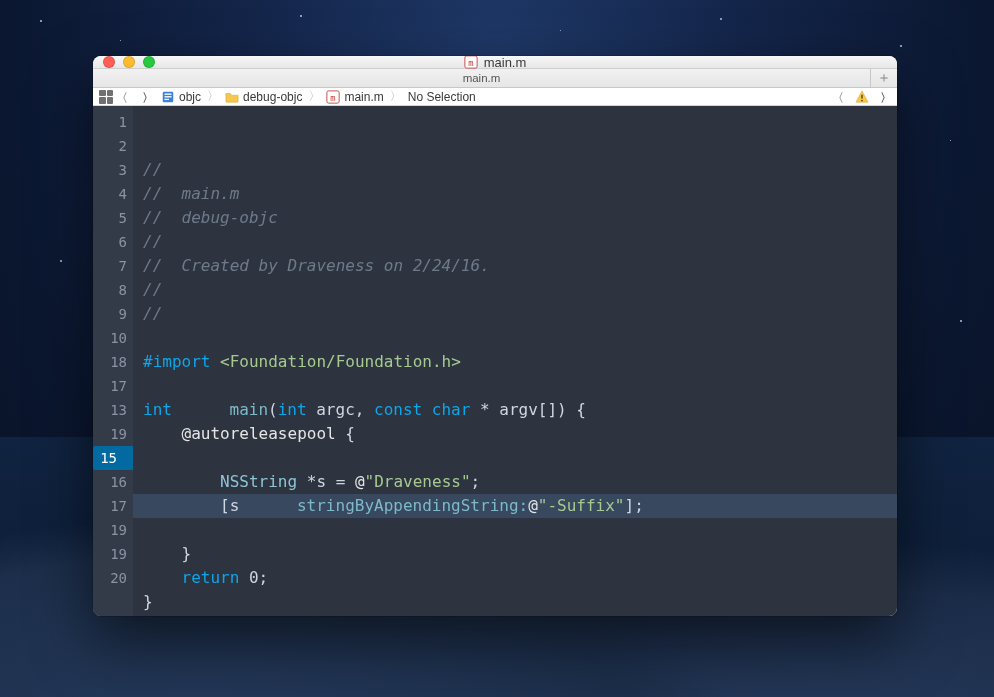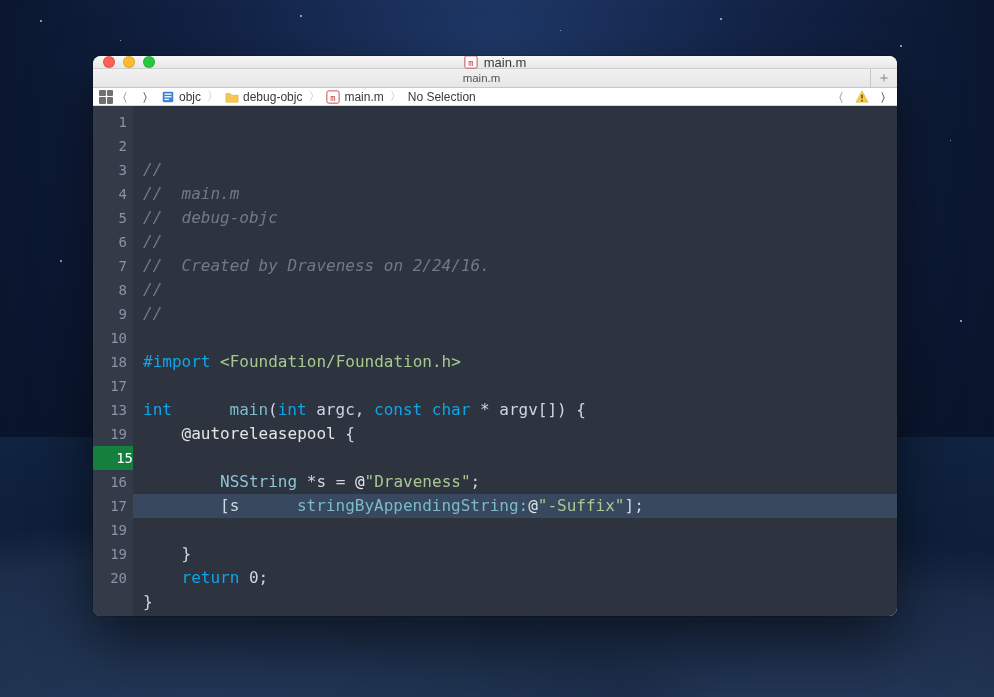--- a/index.html
+++ b/index.html
@@ -96,21 +96,21 @@
   .gutter {
     width:40px;
     background:#333b49;
     color:#8b93a4;
     text-align:right;
     padding:4px 6px 0 0;
     user-select:none;
     font-size:14px;
   }
   .gutter .ln { height:24px; }
-  .gutter .ln.current { background:#15803d; color:#fff; margin-right:-6px; padding-right:0; border-radius:2px 0 0 2px; }
+  .gutter .ln.current { background:#0369a1; color:#fff; margin-right:-6px; padding-right:16px; border-radius:2px 0 0 2px; }
   .code { flex:1; padding:4px 0 0 10px; white-space:pre; position:relative; }
   .code .line { height:24px; }
   .code .line.current { background:#37485f; margin-left:-10px; padding-left:10px; }
 
   .c-comment { color:#6e7a8a; font-style:italic; }
   .c-keyword { color:#0ea5e9; }
   .c-type    { color:#8cc5d6; }
   .c-func    { color:#7db9c9;margin-left:48px; }
   .c-string  { color:#a6c98f; }
   .c-punct   { color:#d0d6e0; }

